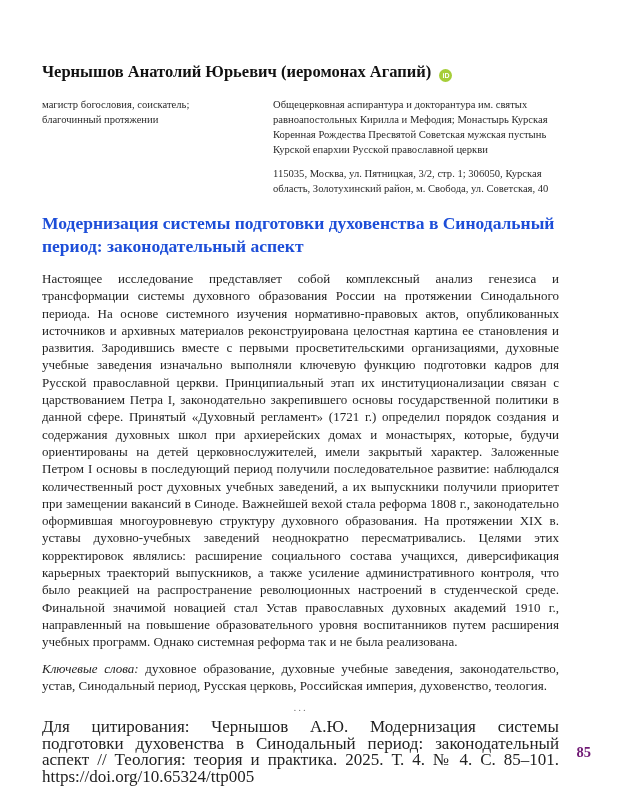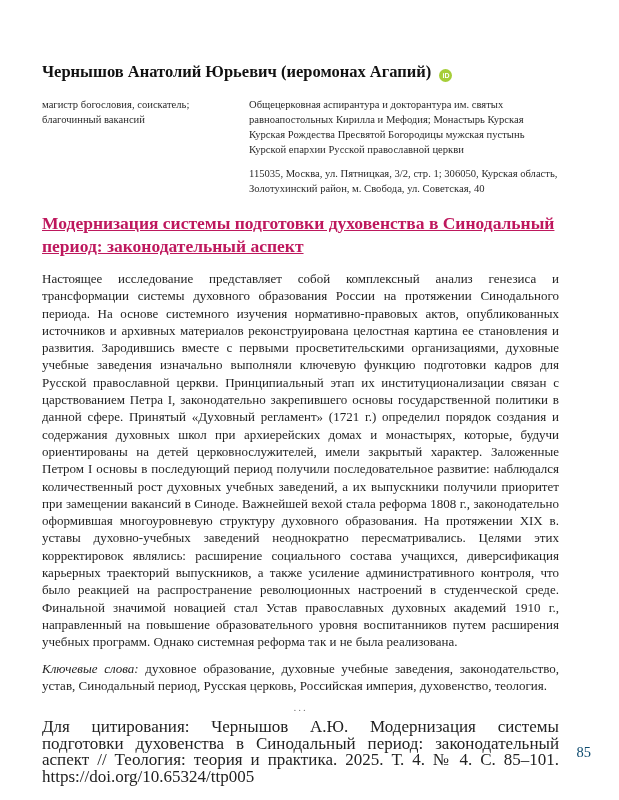--- a/index.html
+++ b/index.html
@@ -21,31 +21,31 @@
     display:inline-block;vertical-align:-1px;
     width:13px;height:13px;border-radius:50%;
     text-align:center;margin-left:4px;
   }
   .orcid-label{
     font-family:"Liberation Sans",sans-serif;
     font-size:7px;line-height:13px;color:#ffffff;font-weight:bold;
     display:block;
   }
   .meta-row{
-    display:flex;gap:4px;
+    display:flex;gap:28px;
     font-size:10.6px;line-height:15px;color:#2a2a2a;
     margin-bottom:16px;
   }
   .meta-left{width:203px;flex:none;}
   .meta-right{flex:1;}
   .meta-row p{margin:0 0 9px 0;}
   .meta-row p:last-child{margin-bottom:0;}
   .article-title{
     margin:0 0 13px 0;
-    font-size:17.5px;line-height:22.5px;font-weight:bold;color:#be185d;text-decoration:underline;
+    font-size:17.5px;line-height:22.5px;font-weight:bold;color:#1d4ed8;
   }
   .abstract{
     margin:12px 0 9px 0;
     font-size:13px;line-height:17.3px;
     text-align:justify;
   }
   .keywords{
     margin:0 0 7px 0;
     font-size:13px;line-height:17.3px;
     text-align:justify;
@@ -59,42 +59,42 @@
   .citation{
     margin:0;
     font-size:17px;line-height:16.6px;
     text-align:justify;
     word-spacing:1.5px;
     color:#222;
   }
   .page-number{
     position:absolute;
     top:744px;right:28px;
-    font-size:14.5px;font-weight:normal;color:#0c4a6e;
+    font-size:14.5px;font-weight:bold;color:#701a75;
   }
 </style>
 </head>
 <body>
 
 <div class="page">
 
   <h1 class="author-name">
     <span>Чернышов Анатолий Юрьевич (иеромонах Агапий)</span>
     <span class="orcid" id="orcid-badge" style="background: rgb(166, 206, 57);"><span class="orcid-label">iD</span></span>
   </h1>
 
   <div class="meta-row">
     <div class="meta-left">
       <p>
         <span>магистр богословия, соискатель;</span><br>
-        <span>благочинный вакансий</span>
+        <span>благочинный протяжении</span>
       </p>
     </div>
     <div class="meta-right">
-      <p>Общецерковная аспирантура и докторантура им. святых равноапостольных Кирилла и Мефодия; Монастырь Курская Курская Рождества Пресвятой Богородицы мужская пустынь Курской епархии Русской православной церкви</p>
+      <p>Общецерковная аспирантура и докторантура им. святых равноапостольных Кирилла и Мефодия; Монастырь Курская Коренная Рождества Пресвятой Советская мужская пустынь Курской епархии Русской православной церкви</p>
       <p>115035, Москва, ул. Пятницкая, 3/2, стр. 1; 306050, Курская область, Золотухинский район, м. Свобода, ул. Советская, 40</p>
     </div>
   </div>
 
   <h2 class="article-title">Модернизация системы подготовки духовенства в Синодальный период: законодательный аспект</h2>
 
   <p class="abstract">Настоящее исследование представляет собой комплексный анализ генезиса и трансформации системы духовного образования России на протяжении Синодального периода. На основе системного изучения нормативно-правовых актов, опубликованных источников и архивных материалов реконструирована целостная картина ее становления и развития. Зародившись вместе с первыми просветительскими организациями, духовные учебные заведения изначально выполняли ключевую функцию подготовки кадров для Русской православной церкви. Принципиальный этап их институционализации связан с царствованием Петра I, законодательно закрепившего основы государственной политики в данной сфере. Принятый «Духовный регламент» (1721 г.) определил порядок создания и содержания духовных школ при архиерейских домах и монастырях, которые, будучи ориентированы на детей церковнослужителей, имели закрытый характер. Заложенные Петром I основы в последующий период получили последовательное развитие: наблюдался количественный рост духовных учебных заведений, а их выпускники получили приоритет при замещении вакансий в Синоде. Важнейшей вехой стала реформа 1808 г., законодательно оформившая многоуровневую структуру духовного образования. На протяжении XIX в. уставы духовно-учебных заведений неоднократно пересматривались. Целями этих корректировок являлись: расширение социального состава учащихся, диверсификация карьерных траекторий выпускников, а также усиление административного контроля, что было реакцией на распространение революционных настроений в студенческой среде. Финальной значимой новацией стал Устав православных духовных академий 1910 г., направленный на повышение образовательного уровня воспитанников путем расширения учебных программ. Однако системная реформа так и не была реализована.</p>
 
   <p class="keywords">
     <em>Ключевые слова:</em><span> духовное образование, духовные учебные заведения, законодательство, устав, Синодальный период, Русская церковь, Российская империя, духовенство, теология.</span>

